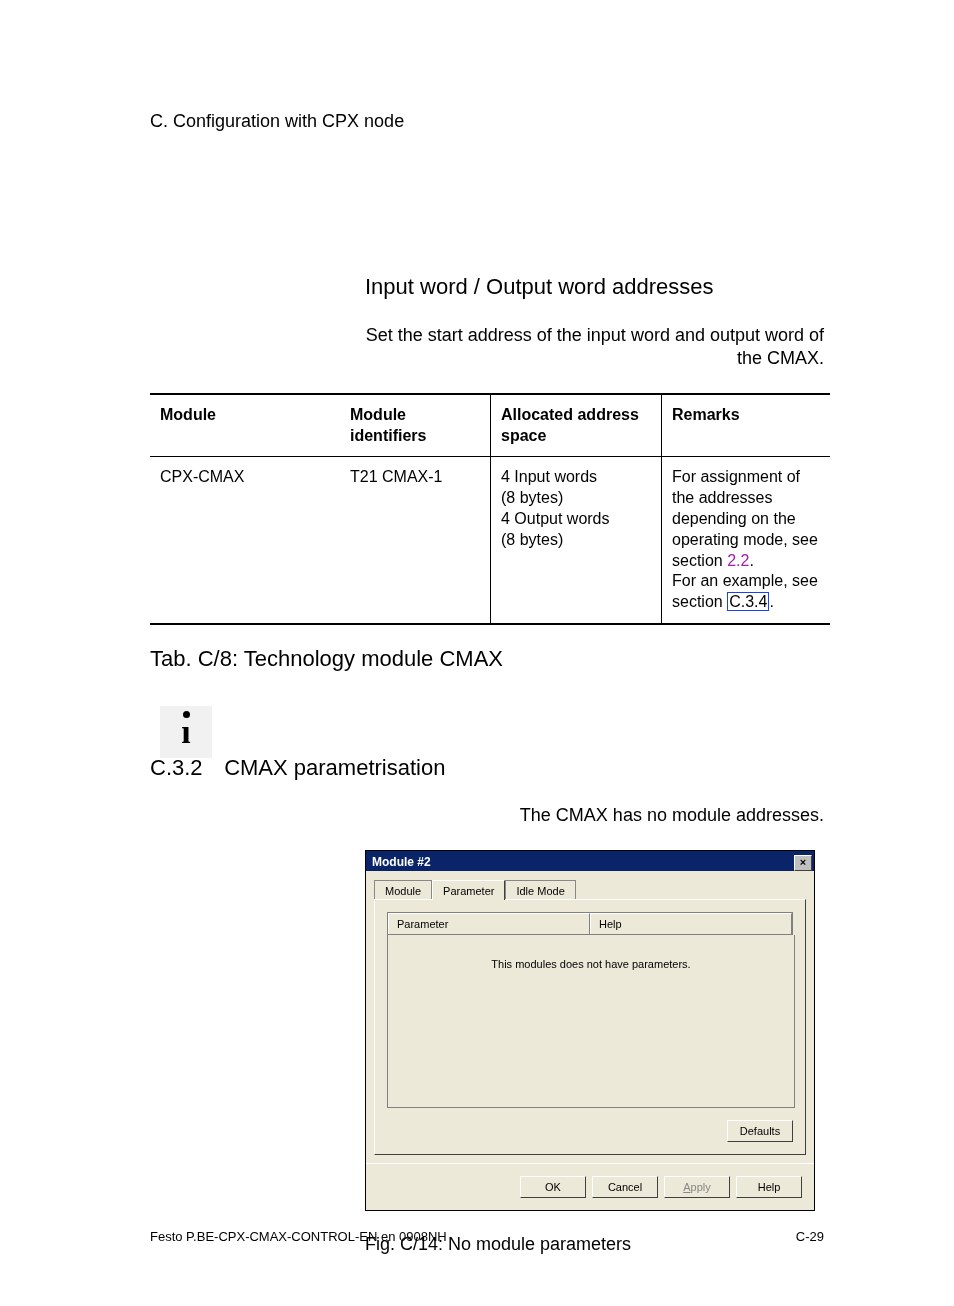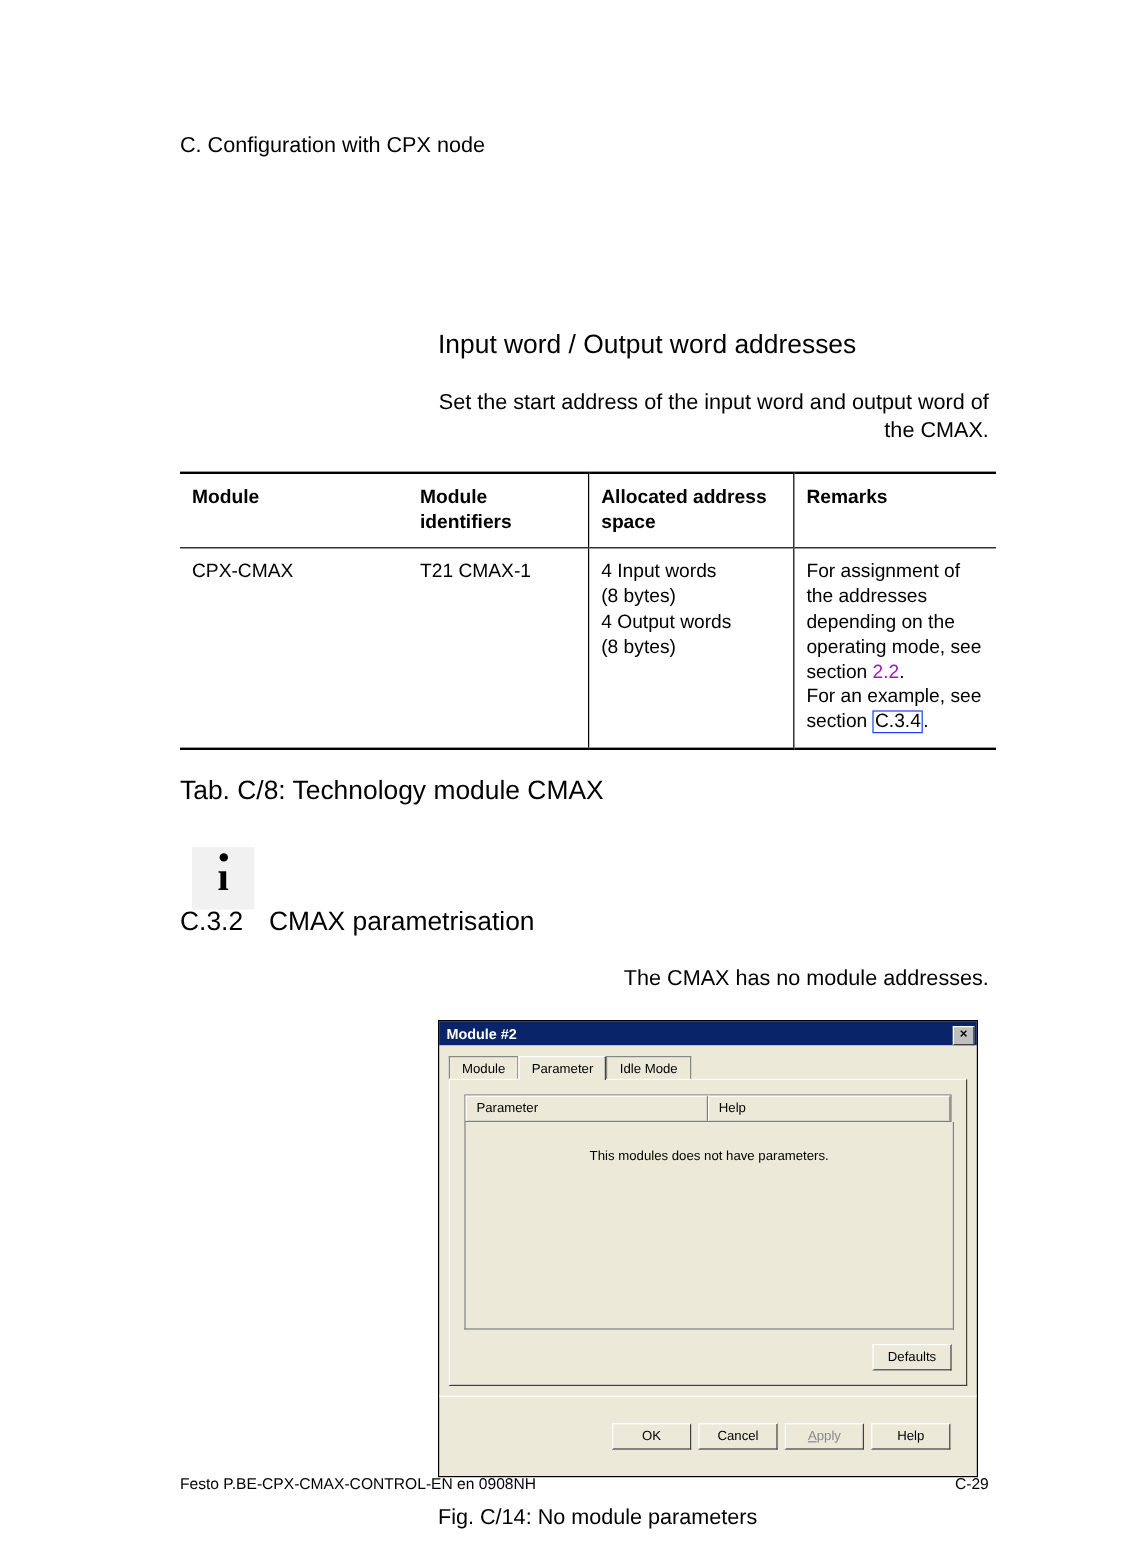--- a/index.html
+++ b/index.html
@@ -182,21 +182,21 @@
     border-bottom-color: #404040;
     font-size: 11px;
     font-family: Tahoma, Arial, sans-serif;
   }
   .btn:disabled { color: #888; }
   .defaults-row { text-align: right; margin-top: 12px; }
   .button-row {
     display: flex;
     justify-content: flex-end;
     gap: 6px;
-    padding: 22px;
+    padding: 12px;
     border-top: 1px solid #fff;
   }
   .fig-caption {
     margin-left: 215px;
     margin-top: 22px;
     font-size: 18px;
   }
   .underline { text-decoration: underline; }
   .footer {
     position: absolute;

